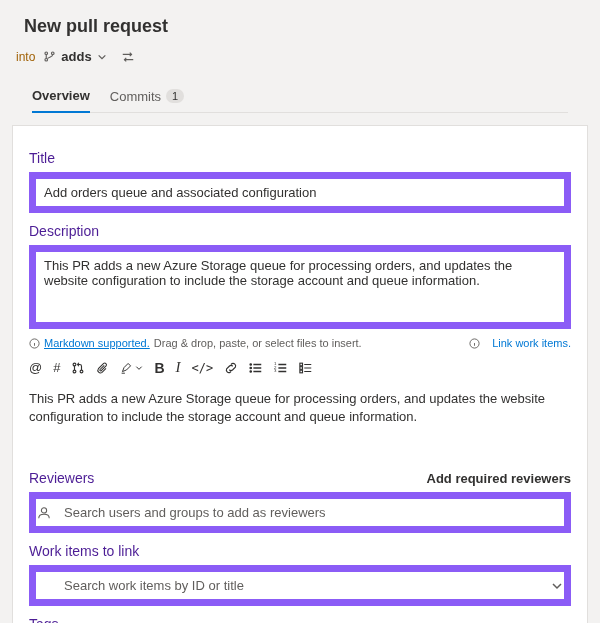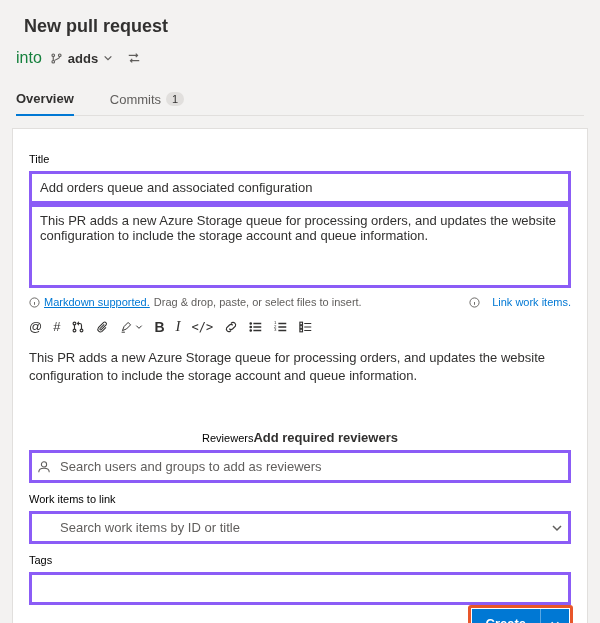--- a/index.html
+++ b/index.html
@@ -26,28 +26,28 @@
     font-size: 13px;
     color: #605e5c;
   }
   .branch-picker {
     display: inline-flex;
     align-items: center;
     gap: 5px;
     cursor: pointer;
   }
   .branch-picker .name { color: #323130; font-weight: 600; }
-  .into { color: #15803d; font-size: 16px; }
+  .into { color: #a16207; font-size: 12px; }
   .swap-icon { color: #605e5c; cursor: pointer; margin-left: 6px; }
   svg { display: block; }
   .tabs {
     display: flex;
-    gap: 16px;
+    gap: 0;
     border-bottom: 1px solid #e1dfdd;
-    margin: 0 4px;
+    margin: 0 20px;
     font-size: 13px;
   }
   .tab {
     padding: 8px 0;
     margin-right: 20px;
     cursor: pointer;
     display: flex;
     align-items: center;
     gap: 5px;
     color: #605e5c;
@@ -67,32 +67,32 @@
     font-weight: 400;
   }
   .panel {
     background: #fff;
     border: 1px solid #e1dfdd;
     margin: 12px 0 0 0;
     padding: 14px 16px 50px 16px;
     position: relative;
   }
   .field-label {
-    font-size: 11px;
-    color: #000000;
+    font-size: 14px;
+    color: #4c1d95;
     margin: 10px 0 6px 0;
   }
   .row-between {
     display: flex;
-    justify-content: center;
+    justify-content: space-between;
     align-items: baseline;
   }
   .text-input, .combo-input {
     width: 100%;
-    border: 3px solid #8b5cf6;
+    border: 7px solid #8b5cf6;
     padding: 6px 8px;
     font-size: 13px;
     font-family: inherit;
     color: #323130;
     background: #fff;
   }
   textarea.text-input { height: 84px; resize: none; }
   .input-with-icon { position: relative; }
   .input-with-icon .lead-icon {
     position: absolute; left: 8px; top: 50%; transform: translateY(-50%);
@@ -211,20 +211,21 @@
       <span>Commits</span>
       <span class="badge">1</span>
     </div>
   </div>
 
   <div class="panel">
 
     <div class="field-label">Title</div>
     <input class="text-input" type="text" value="Add orders queue and associated configuration" style="">
 
+    <div class="field-label">Description</div>
     <textarea class="text-input" style="">This PR adds a new Azure Storage queue for processing orders, and updates the website configuration to include the storage account and queue information.</textarea>
 
     <div class="hint-row">
       <span class="left">
         <span>
           <svg width="11" height="11" viewBox="0 0 12 12" fill="none" stroke="#605e5c" stroke-width="1">
               <circle cx="6" cy="6" r="5"></circle>
               <path d="M6 3.5v.01M6 5.5v3"></path>
             </svg>
         </span>

